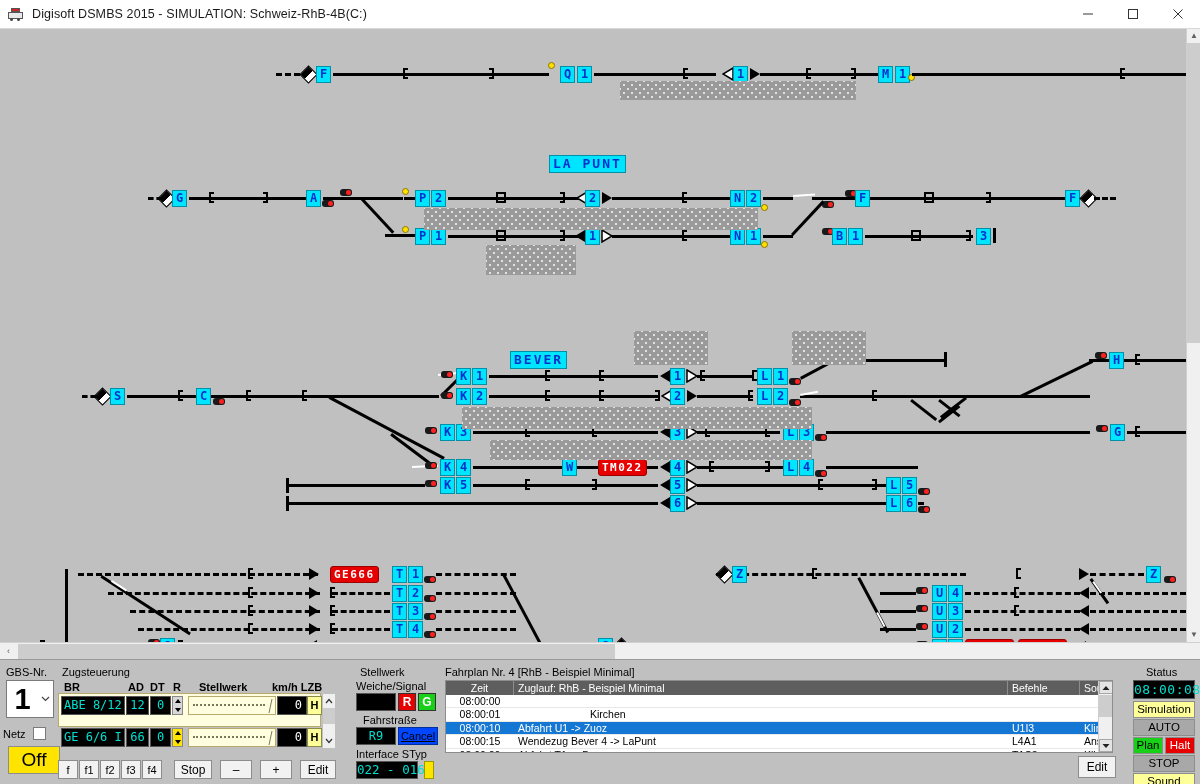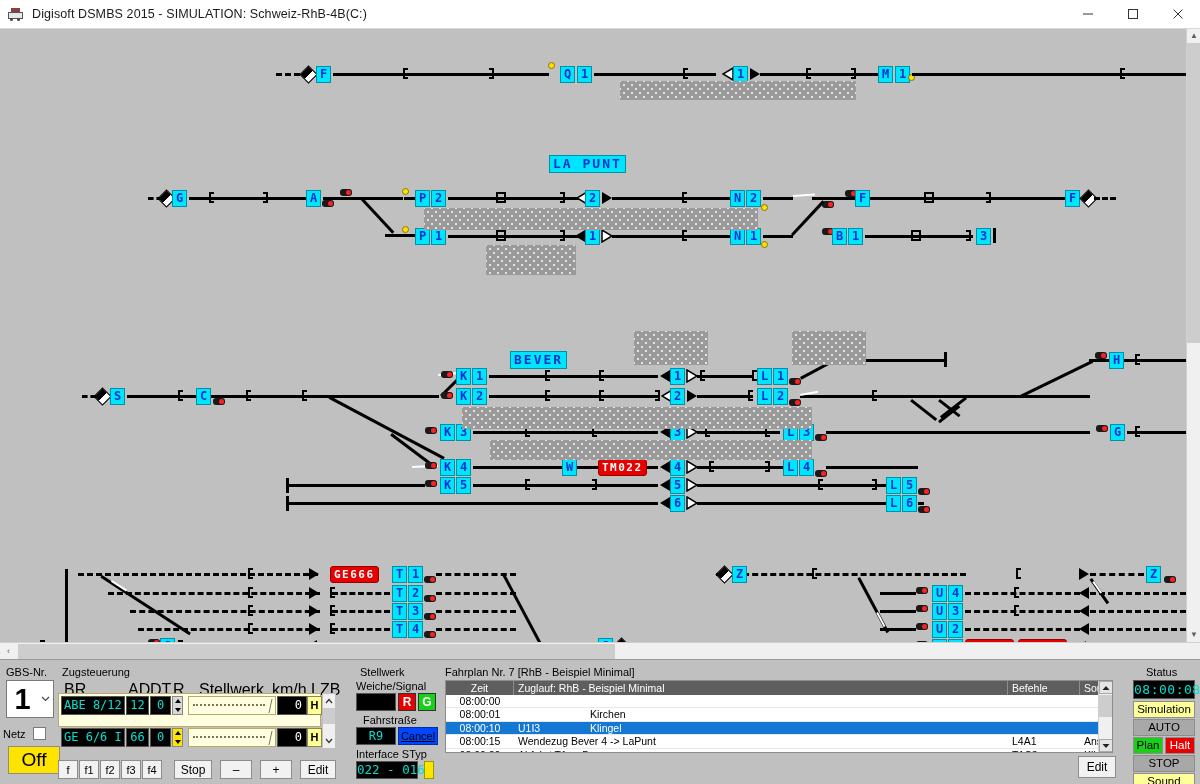--- a/index.html
+++ b/index.html
@@ -216,21 +216,21 @@
     background: #ffe400; border: 1px solid #8d8d8d;
     color: #000; font-size: 19px; font-weight: normal;
     display: flex; align-items: center; justify-content: center;
   }
 
   
   #zug-box {
     position: absolute;
     border: 1px solid #b8aa6a; background: #ffffe0;
   }
-  .colhdr { position: absolute; font-size: 16px; color: #000; white-space: nowrap; }
+  .colhdr { position: absolute; font-size: 11px; color: #000; white-space: nowrap; font-weight: bold; }
   .lcd {
     position: absolute;
     background: #000; color: #00e0d0;
     font-family: "DejaVu Sans Mono", monospace;
     font-size: 12px; line-height: 17px; height: 19px;
     border: 1px solid #555;
     padding: 0 2px; white-space: nowrap;
   }
   .lcd.num { color: #00e0d0; text-align: center; }
   .lcd.spd { color: #ffffff; text-align: right; padding-right: 4px; }
@@ -883,41 +883,42 @@
   <div class="sw-rg" style="left:418px; top:33px; background:#18d018;">G</div>
 
   <div class="sect-title" style="left:363px; top:54px;">Fahrstraße</div>
   <div class="sw-lcd" style="left:356px; top:67px; width:40px;">R9</div>
   <div class="cancel-btn" style="left:398px; top:67px; width:40px;">Cancel</div>
 
   <div class="sect-title" style="left:356px; top:88px;">Interface STyp</div>
   <div class="sw-lcd" style="left:356px; top:101px; width:62px; font-size:12.5px;">022 - 016</div>
   <div class="yellow-chip" style="left:424px; top:101px; width:10px; height:18px;"></div>
 
-  <div class="sect-title" style="left:445px; top:6px;">Fahrplan Nr. 7 [RhB - Beispiel Minimal]</div>
+  <div class="sect-title" style="left:445px; top:6px;">Fahrplan Nr. 4 [RhB - Beispiel Minimal]</div>
   <div id="tt-box" style="left:445px; top:20px; width:668px; height:73px;">
     <div id="tt-head">
       <div class="c col-zeit zeit">Zeit</div>
       <div class="c col-lauf">Zuglauf: RhB - Beispiel Minimal</div>
       <div class="c col-bef">Befehle</div>
       <div class="c col-snd">Sound</div>
     </div>
 
     <div class="tt-row">
       <div class="c col-zeit zeit">08:00:00</div>
       <div class="c col-bef"></div>
       <div class="c col-snd"></div>
     </div>
     <div class="tt-row">
       <div class="c col-zeit zeit">08:00:01</div>
       <div class="c col-bef"></div>
       <div class="c col-snd">Kirchen</div>
     </div>
     <div class="tt-row sel">
       <div class="c col-zeit zeit">08:00:10</div>
+      <div class="c col-lauf">Abfahrt U1 -&gt; Zuoz</div>
       <div class="c col-bef">U1I3</div>
       <div class="c col-snd">Klingel</div>
     </div>
     <div class="tt-row">
       <div class="c col-zeit zeit">08:00:15</div>
       <div class="c col-lauf">Wendezug Bever 4 -&gt; LaPunt</div>
       <div class="c col-bef">L4A1</div>
       <div class="c col-snd">Ans. Abfahrt</div>
     </div>
     <div class="tt-row">

